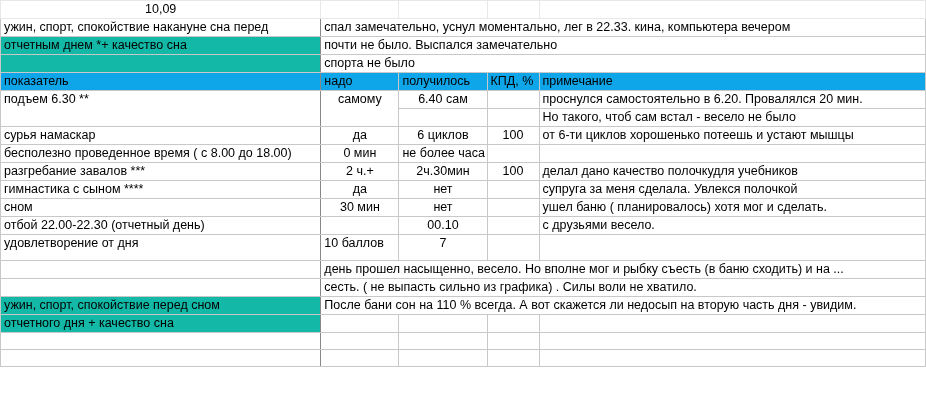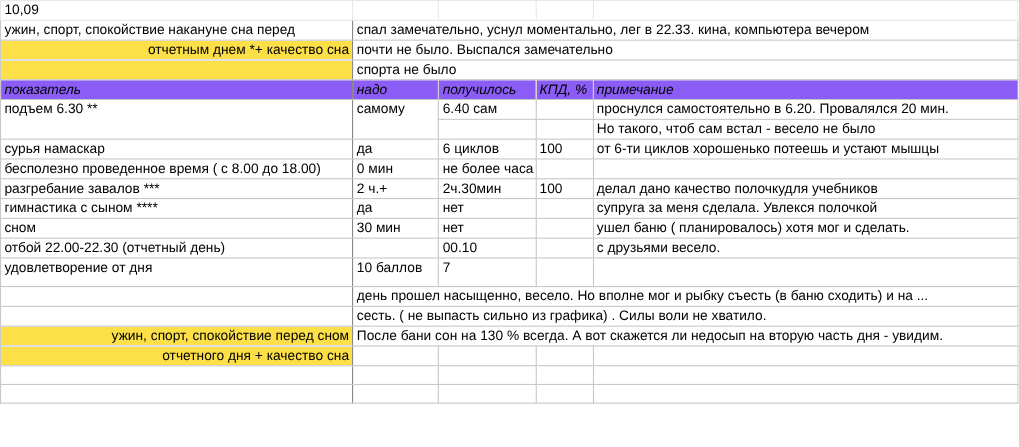--- a/index.html
+++ b/index.html
@@ -25,28 +25,26 @@
     padding: 1px 3px;
     vertical-align: top;
     line-height: 15px;
     overflow: hidden;
     white-space: nowrap;
   }
   .noborder {
     border: 1px solid #e8e8e8 !important;
   }
   .gray {
-    background: #fde047;
-    text-align: right;
+    background: #14b8a6;
   }
   .yellow {
-    background: #8b5cf6;
-    font-style: italic;
+    background: #0ea5e9;
   }
-  .center { }
+  .center { text-align: center; }
   .mid { vertical-align: middle; }
   .bot { vertical-align: bottom; }
   .thickright { border-right: 1px solid #888 !important; }
   .thickleft { border-left: 1px solid #888 !important; }
 </style>
 </head>
 <body>
 
 <table class="sheet">
   <colgroup>
@@ -163,21 +161,21 @@
     <td class="thickleft" colspan="4">день прошел насыщенно, весело. Но вполне мог и рыбку съесть (в  баню сходить) и на ...</td>
   </tr>
 
   <tr>
     <td class="thickright"></td>
     <td class="thickleft" colspan="4">сесть. ( не выпасть сильно из графика) . Силы воли не хватило.</td>
   </tr>
 
   <tr>
     <td class="gray thickright">ужин, спорт, спокойствие перед сном</td>
-    <td class="thickleft" colspan="4">После бани сон на 130 % всегда. А вот скажется ли недосып на вторую часть дня - увидим.</td>
+    <td class="thickleft" colspan="4">После бани сон на 110 % всегда. А вот скажется ли недосып на вторую часть дня - увидим.</td>
   </tr>
 
   <tr>
     <td class="gray thickright">отчетного дня + качество сна</td>
     <td class="thickleft"></td>
     <td></td>
     <td></td>
     <td></td>
   </tr>
 

